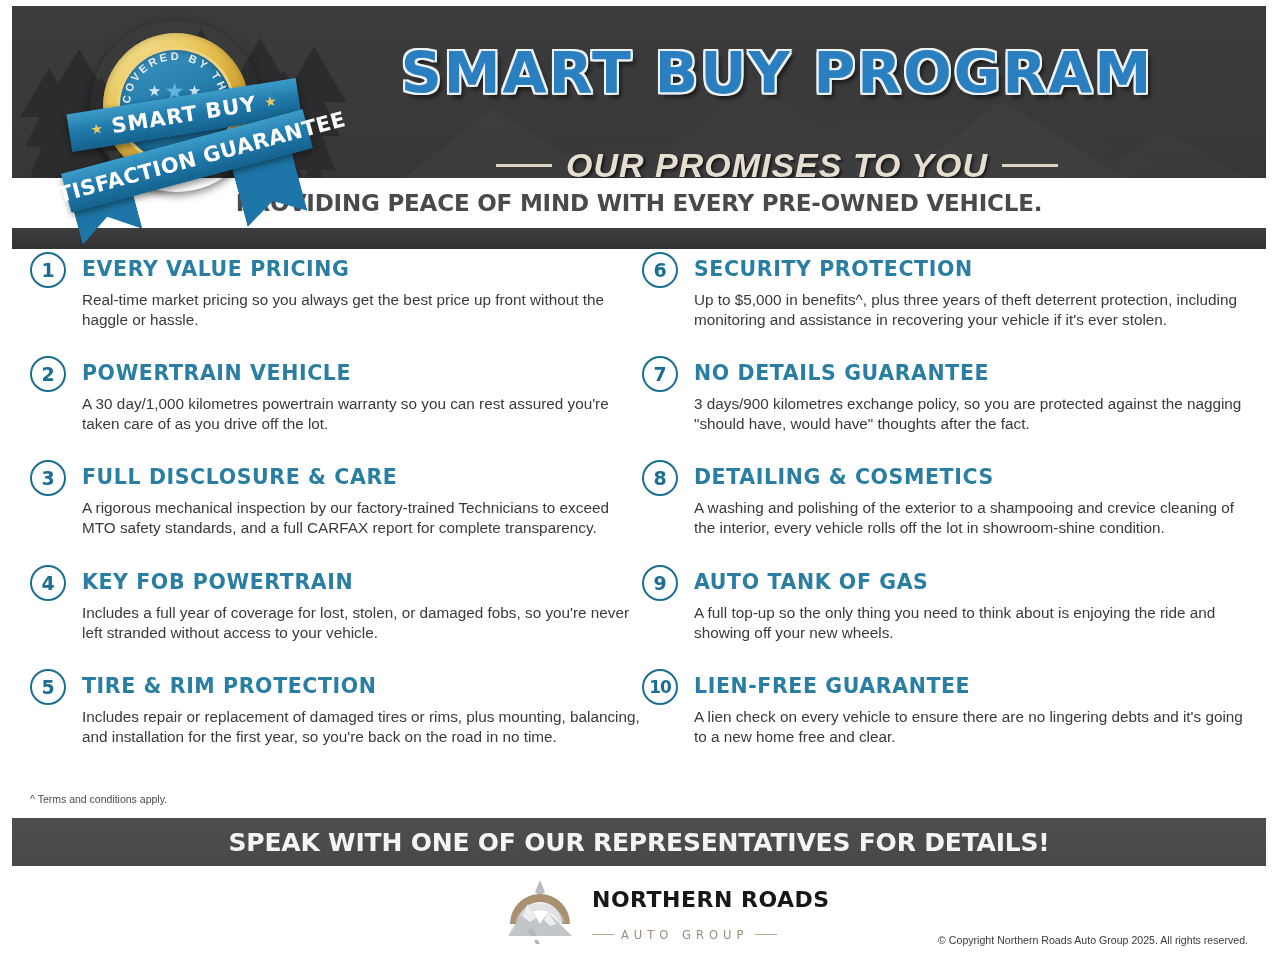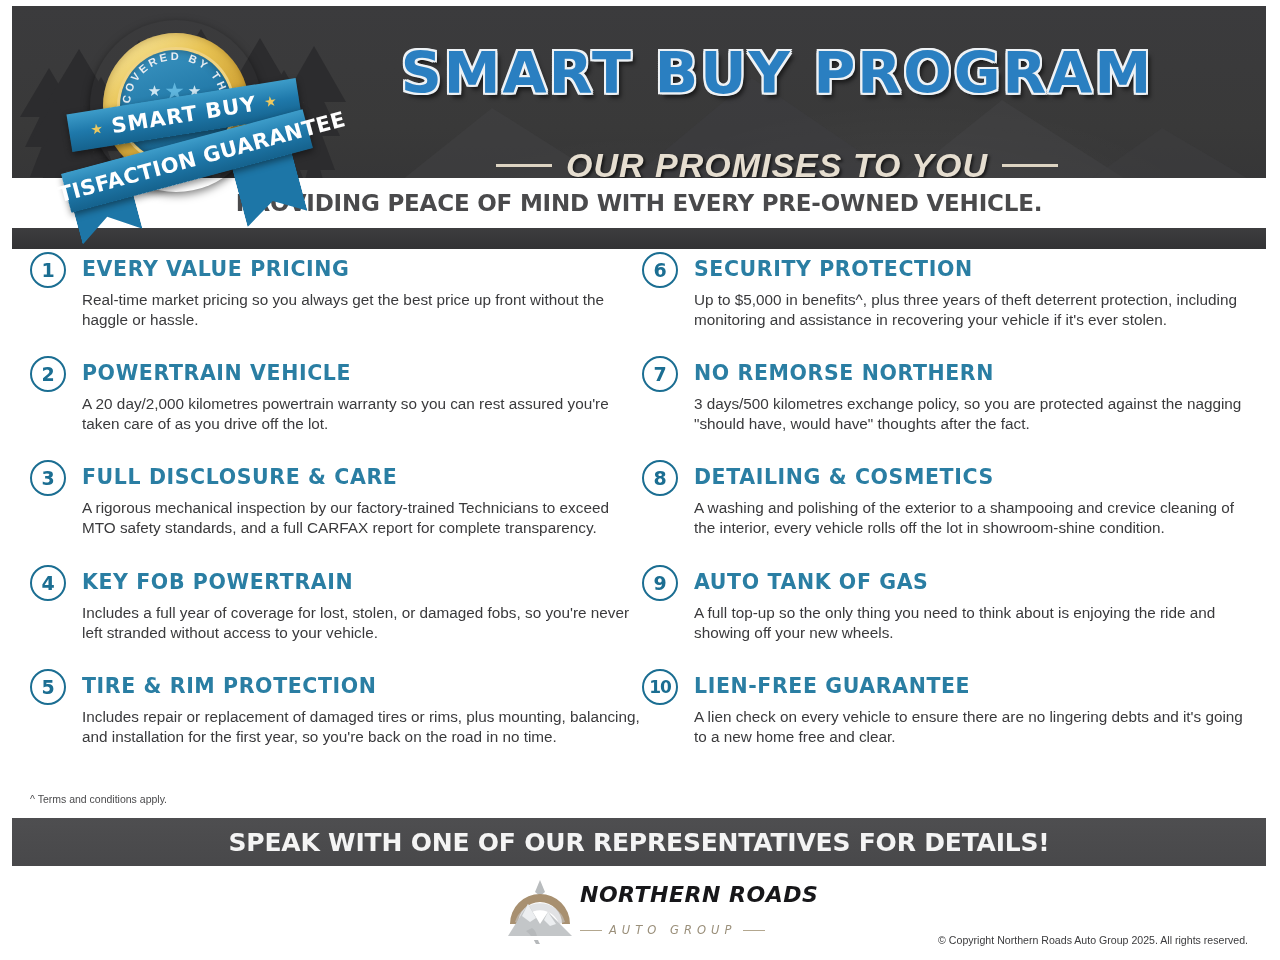--- a/index.html
+++ b/index.html
@@ -156,21 +156,21 @@
   .cta-band {
     position:absolute; left:12px; top:818px; width:1254px; height:48px;
     background:linear-gradient(180deg,#4e4e50,#48484a);
     display:flex; align-items:center; justify-content:center;
   }
   .cta-text {
     font-size:25px; font-weight:bold; letter-spacing:-0.2px; color:#f4f4f4;
     font-family:"DejaVu Sans",sans-serif; white-space:nowrap;
   }
   .footer { position:absolute; left:12px; top:866px; width:1254px; height:88px; background:#fff; }
-  .brand { position:absolute; left:490px; top:12px; display:flex; align-items:flex-start; gap:2px;font-style:italic; }
+  .brand { position:absolute; left:490px; top:12px; display:flex; align-items:center; gap:14px; }
   .brand-mark { width:76px; height:68px; }
   .brand-text { padding-top:4px; }
   .brand-name {
     font-size:22px; font-weight:bold; letter-spacing:0.5px; color:#17171a;
     font-family:"DejaVu Sans",sans-serif; white-space:nowrap;
   }
   .brand-sub-wrap { display:flex; align-items:center; gap:7px; margin-top:16px; }
   .brand-sub-wrap .dash { height:1px; width:22px; background:#b3a78f; }
   .brand-sub {
     font-size:11.5px; letter-spacing:5px; color:#9a8f7a;
@@ -333,21 +333,21 @@
   <div class="content">
     <div class="col left" id="col-left">
         <div class="item" style="top: 0px;">
           <div class="num">1</div>
           <div class="item-title">EVERY VALUE PRICING</div>
           <div class="item-body">Real-time market pricing so you always get the best price up front without the haggle or hassle.</div>
         </div>
         <div class="item" style="top: 104px;">
           <div class="num">2</div>
           <div class="item-title">POWERTRAIN VEHICLE</div>
-          <div class="item-body">A 20 day/2,000 kilometres powertrain warranty so you can rest assured you're taken care of as you drive off the lot.</div>
+          <div class="item-body">A 30 day/1,000 kilometres powertrain warranty so you can rest assured you're taken care of as you drive off the lot.</div>
         </div>
         <div class="item" style="top: 208px;">
           <div class="num">3</div>
           <div class="item-title">FULL DISCLOSURE &amp; CARE</div>
           <div class="item-body">A rigorous mechanical inspection by our factory-trained Technicians to exceed MTO safety standards, and a full CARFAX report for complete transparency.</div>
         </div>
         <div class="item" style="top: 313px;">
           <div class="num">4</div>
           <div class="item-title">KEY FOB POWERTRAIN</div>
           <div class="item-body">Includes a full year of coverage for lost, stolen, or damaged fobs, so you're never left stranded without access to your vehicle.</div>
@@ -359,22 +359,22 @@
         </div>
       </div>
     <div class="col right" id="col-right">
         <div class="item r" style="top: 0px;">
           <div class="num">6</div>
           <div class="item-title">SECURITY PROTECTION</div>
           <div class="item-body">Up to $5,000 in benefits^, plus three years of theft deterrent protection, including monitoring and assistance in recovering your vehicle if it's ever stolen.</div>
         </div>
         <div class="item r" style="top: 104px;">
           <div class="num">7</div>
-          <div class="item-title">NO REMORSE NORTHERN</div>
-          <div class="item-body">3 days/500 kilometres exchange policy, so you are protected against the nagging "should have, would have" thoughts after the fact.</div>
+          <div class="item-title">NO DETAILS GUARANTEE</div>
+          <div class="item-body">3 days/900 kilometres exchange policy, so you are protected against the nagging "should have, would have" thoughts after the fact.</div>
         </div>
         <div class="item r" style="top: 208px;">
           <div class="num">8</div>
           <div class="item-title">DETAILING &amp; COSMETICS</div>
           <div class="item-body">A washing and polishing of the exterior to a shampooing and crevice cleaning of the interior, every vehicle rolls off the lot in showroom-shine condition.</div>
         </div>
         <div class="item r" style="top: 313px;">
           <div class="num">9</div>
           <div class="item-title">AUTO TANK OF GAS</div>
           <div class="item-body">A full top-up so the only thing you need to think about is enjoying the ride and showing off your new wheels.</div>

